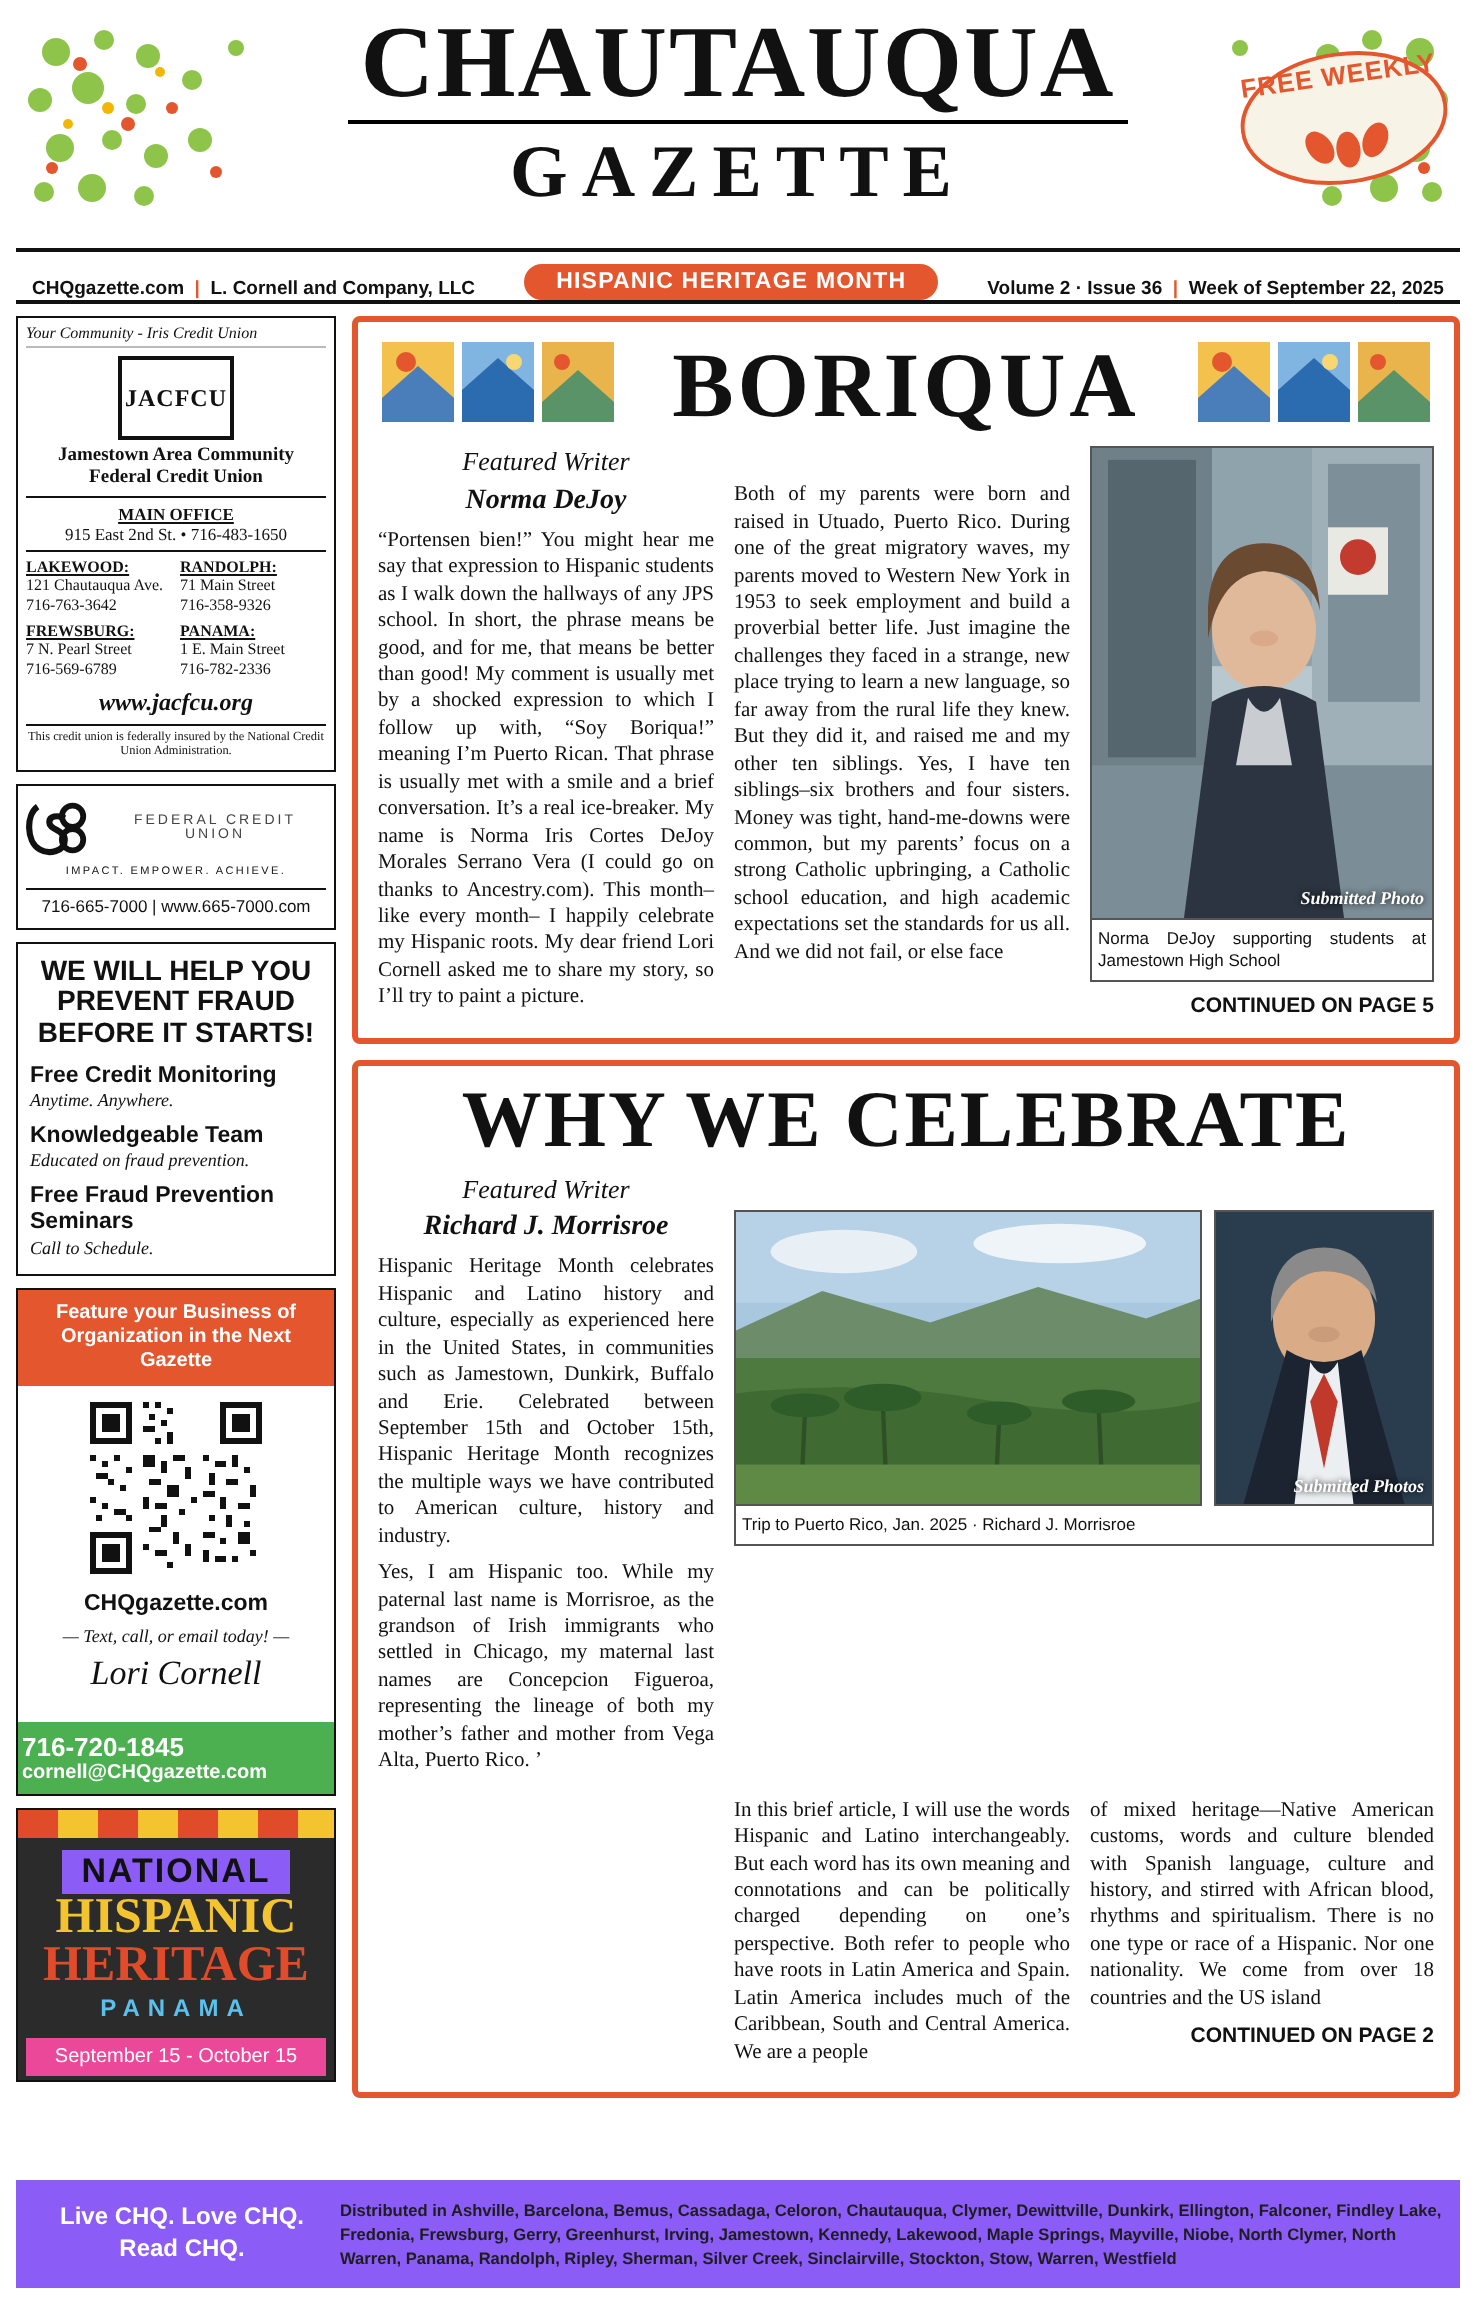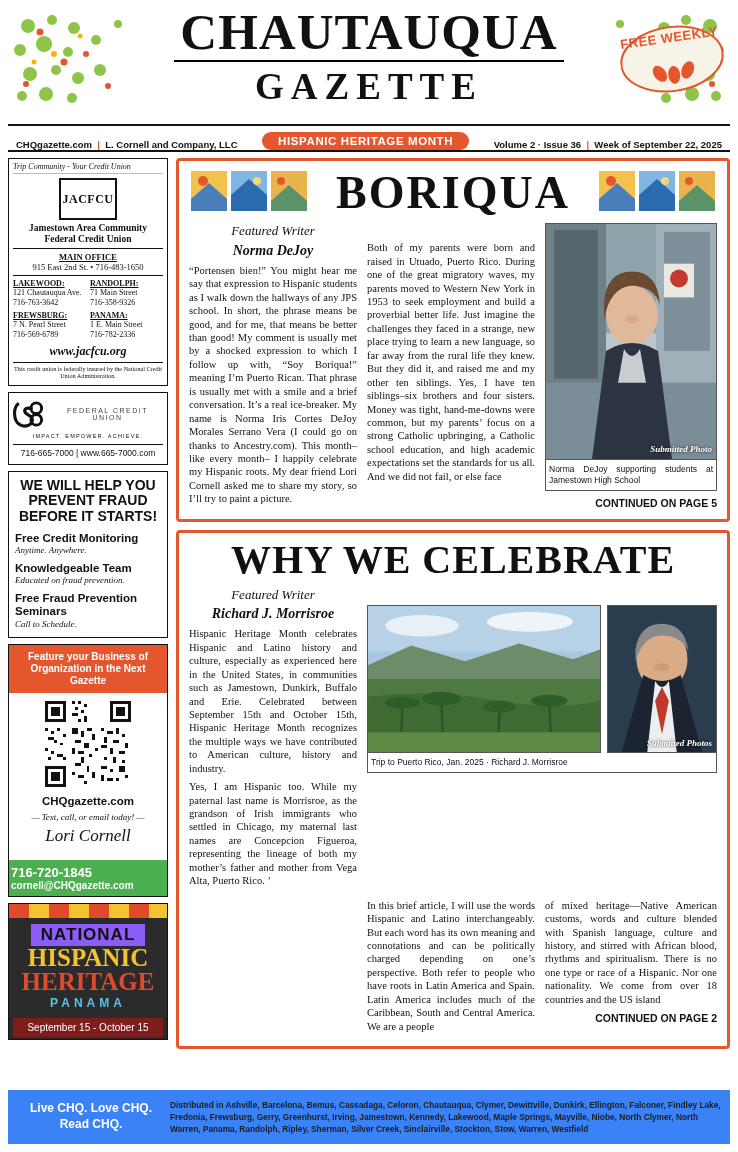--- a/index.html
+++ b/index.html
@@ -120,21 +120,21 @@
   .feature-contact .p { font-size: 13px; }
   .feature-contact .e { font-size: 10px; }
 
   .ad-nhhm { border:1px solid #111; background:#2b2b2b; color:#fff; text-align:center; padding:8px 4px 2px 4px; position:relative; overflow:hidden;}
   .nhhm-pattern { position:absolute; left:0; right:0; top:0; height:16px; }
   .nhhm-national { background:#8b5cf6; color:#111; font-family:"Liberation Sans", sans-serif; font-weight:bold; font-size:17px; letter-spacing:1px; display:inline-block; padding:1px 10px; margin-top:12px;}
   .nhhm-h { font-family:"Liberation Serif", serif; font-weight:bold; font-size:25px; line-height:0.98; color:#f4c430; }
   .nhhm-h2 { color:#e04b2a; }
   .nhhm-h3 { color:#5bc0eb; }
   .nhhm-month { font-family:"Liberation Sans", sans-serif; font-weight:bold; font-size:12px; letter-spacing:4px; margin-top:1px;}
-  .nhhm-dates { background:#7f1d1d; color:#fff; font-family:"Liberation Sans", sans-serif; font-size:10px; padding:4px 0; margin-top:8px; }
+  .nhhm-dates { background:#ec4899; color:#fff; font-family:"Liberation Sans", sans-serif; font-size:10px; padding:4px 0; margin-top:8px; }
 
   
   .article { border: 3px solid #e4572e; border-radius: 4px; padding: 6px 10px 8px 10px; margin-bottom: 8px; position: relative; background:#fff;}
   .art-headline {
     text-align: center;
     font-family: "Liberation Serif", serif; font-weight: bold;
     font-size: 46px; letter-spacing: 2px; line-height: 1.05;
     margin: 2px 0 6px 0;
   }
   .art-headline.small { font-size: 40px; letter-spacing: 1px; }
@@ -166,21 +166,21 @@
     font-size: 8.5px; padding: 4px 3px; line-height: 1.3;
   }
   .continued {
     font-family: "Liberation Sans", sans-serif; font-weight: bold;
     font-size: 10.5px; text-align: right; margin-top: 6px;
   }
 
   
   .footer {
     position: absolute; left: 8px; right: 8px; bottom: 8px;
-    background: #3b82f6; display: flex; align-items: center;
+    background: #8b5cf6; display: flex; align-items: center;
     padding: 6px 8px; min-height: 54px;
   }
   .footer .slogan {
     color: #fff; font-family:"Liberation Sans", sans-serif; font-weight: bold;
     font-size: 12px; line-height: 1.3; width: 150px; flex: 0 0 150px; text-align:center;
   }
   .footer .dist {
     font-family:"Liberation Sans", sans-serif; font-weight: bold;
     font-size: 8.3px; line-height: 1.45; color: #1d1d1d; flex:1; padding-left:4px;
   }
@@ -282,21 +282,21 @@
       <span class="divider">&nbsp;|&nbsp;</span>
       <span>Week of September 22, 2025</span>
     </div>
   </div>
 
   <div class="body-wrap">
 
     <div class="sidebar">
 
       <div class="ad ad-jacfcu">
-        <div class="ad-tag">Trip Community - Your Credit Union</div>
+        <div class="ad-tag">Your Community - Iris Credit Union</div>
         <div class="jac-logo">
           <span>JACFCU</span>
         </div>
         <div class="jac-name">Jamestown Area Community Federal Credit Union</div>
         <div class="rule"></div>
         <div class="jac-head">MAIN OFFICE</div>
         <div class="jac-line">915 East 2nd St. • 716-483-1650</div>
         <div class="rule"></div>
         <div class="branches">
           <div class="branch">

